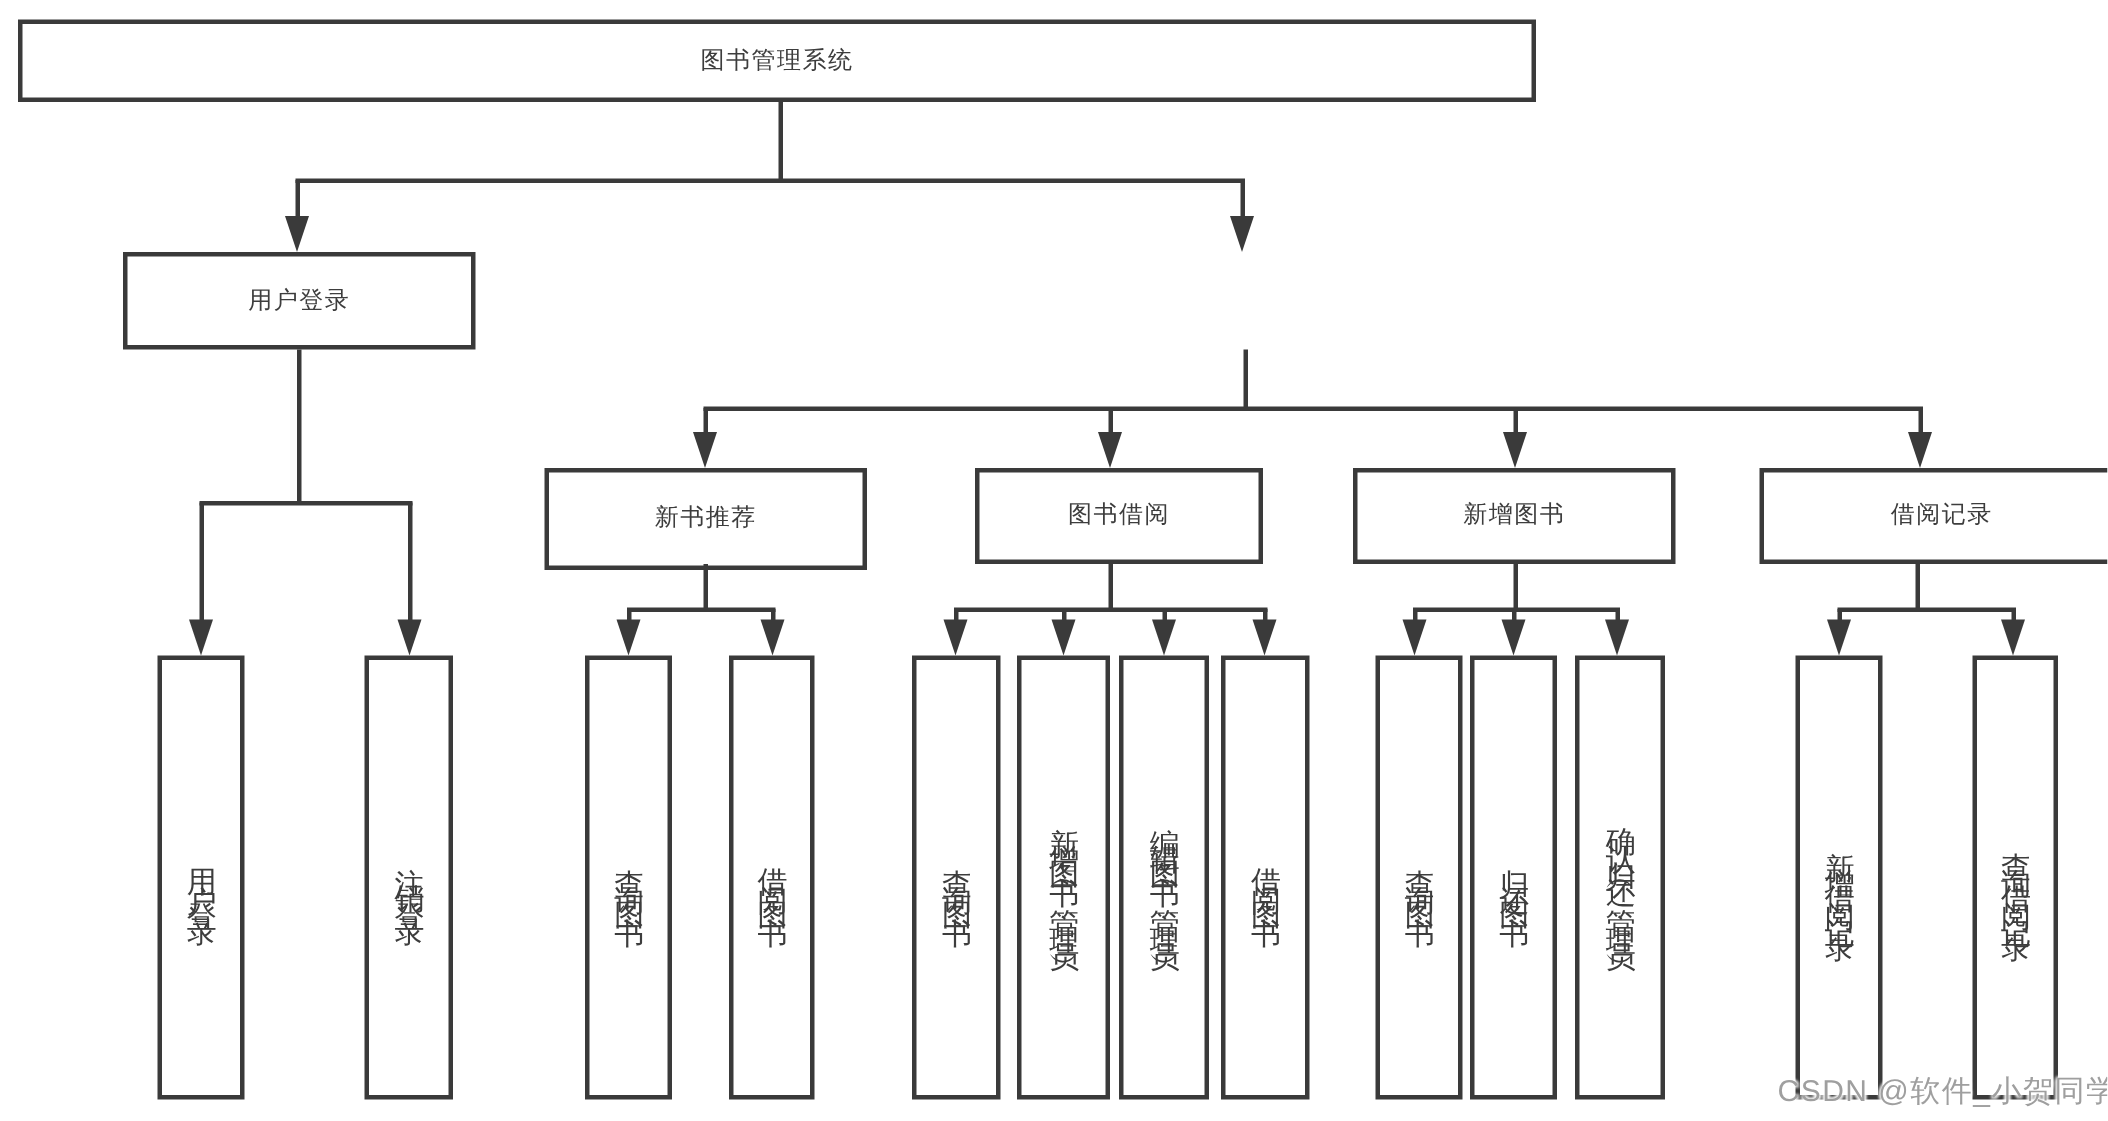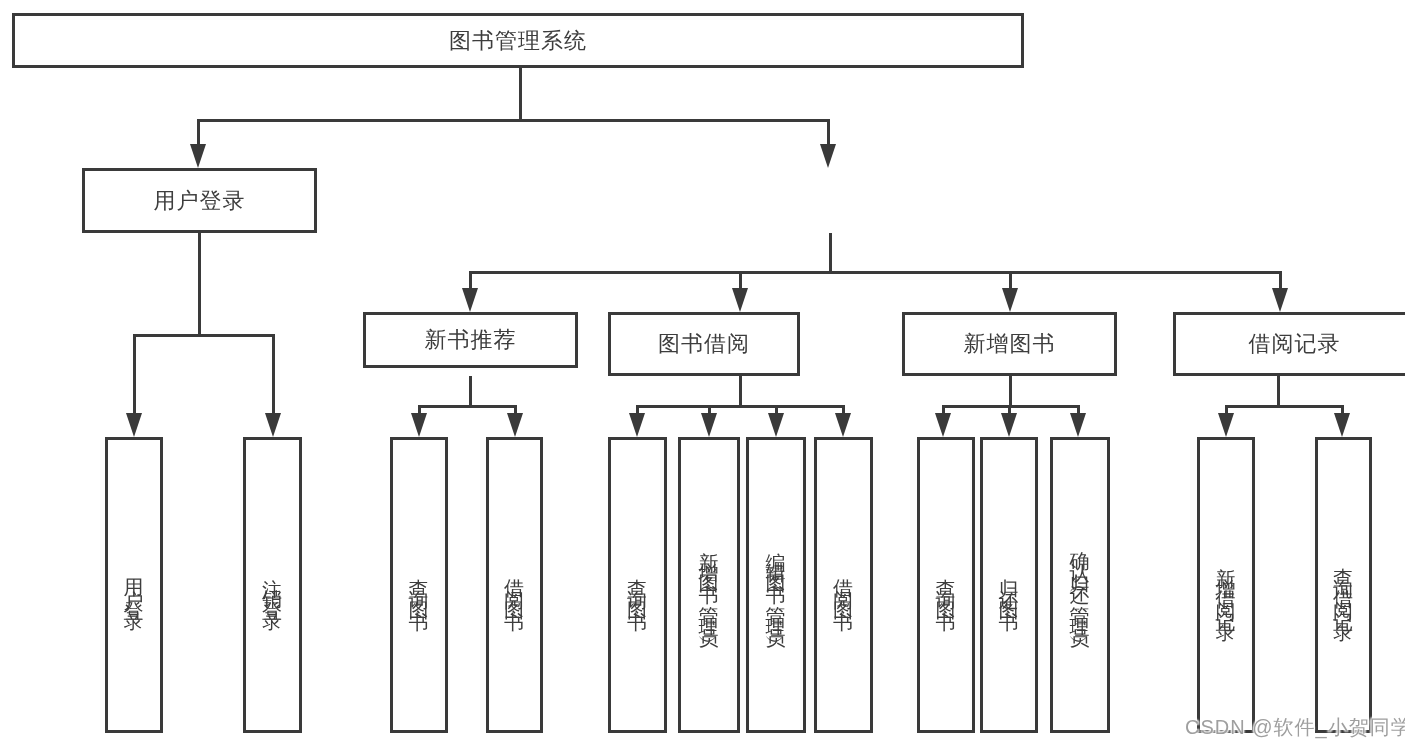--- a/index.html
+++ b/index.html
@@ -19,21 +19,21 @@
   .node{
     position:absolute;
     box-sizing:border-box;
     border:3px solid var(--line);
     background:#fff;
     display:flex;
     align-items:center;
     justify-content:center;
   }
   .h-node .node-label{
-    font-size:22px;
+    font-size:16px;
     letter-spacing:1px;
     color:var(--text);
     white-space:nowrap;
     line-height:1;
     font-family:Liberation Serif, serif;
   }
   .v-node .node-label{
     writing-mode:vertical-lr;
     text-orientation:mixed;
     font-size:20px;
@@ -75,30 +75,30 @@
     </div>
     <div class="node h-node" style="left: 82px; top: 168px; width: 235px; height: 65px;">
       <span class="node-label">用户登录</span>
     </div>
     <div class="node v-node" style="left: 105px; top: 437px; width: 58px; height: 296px;">
       <span class="node-label">用户登录</span>
     </div>
     <div class="node v-node" style="left: 243px; top: 437px; width: 59px; height: 296px;">
       <span class="node-label">注销登录</span>
     </div>
-    <div class="node h-node" style="left: 363px; top: 312px; width: 215px; height: 56px; text-align: right;">
+    <div class="node h-node" style="left: 363px; top: 312px; width: 215px; height: 68px; text-align: right;">
       <span class="node-label">新书推荐</span>
     </div>
     <div class="node v-node" style="left: 390px; top: 437px; width: 58px; height: 296px;">
       <span class="node-label">查询图书</span>
     </div>
     <div class="node v-node" style="left: 486px; top: 437px; width: 57px; height: 296px;">
       <span class="node-label">借阅图书</span>
     </div>
-    <div class="node h-node" style="left: 608px; top: 312px; width: 192px; height: 64px;">
+    <div class="node h-node" style="left: 650px; top: 312px; width: 192px; height: 64px;">
       <span class="node-label">图书借阅</span>
     </div>
     <div class="node v-node" style="left: 608px; top: 437px; width: 59px; height: 296px;">
       <span class="node-label">查询图书</span>
     </div>
     <div class="node v-node" style="left: 678px; top: 437px; width: 62px; height: 296px;">
       <span class="node-label">新增图书（管理员）</span>
     </div>
     <div class="node v-node" style="left: 746px; top: 437px; width: 60px; height: 296px;">
       <span class="node-label">编辑图书（管理员）</span>

